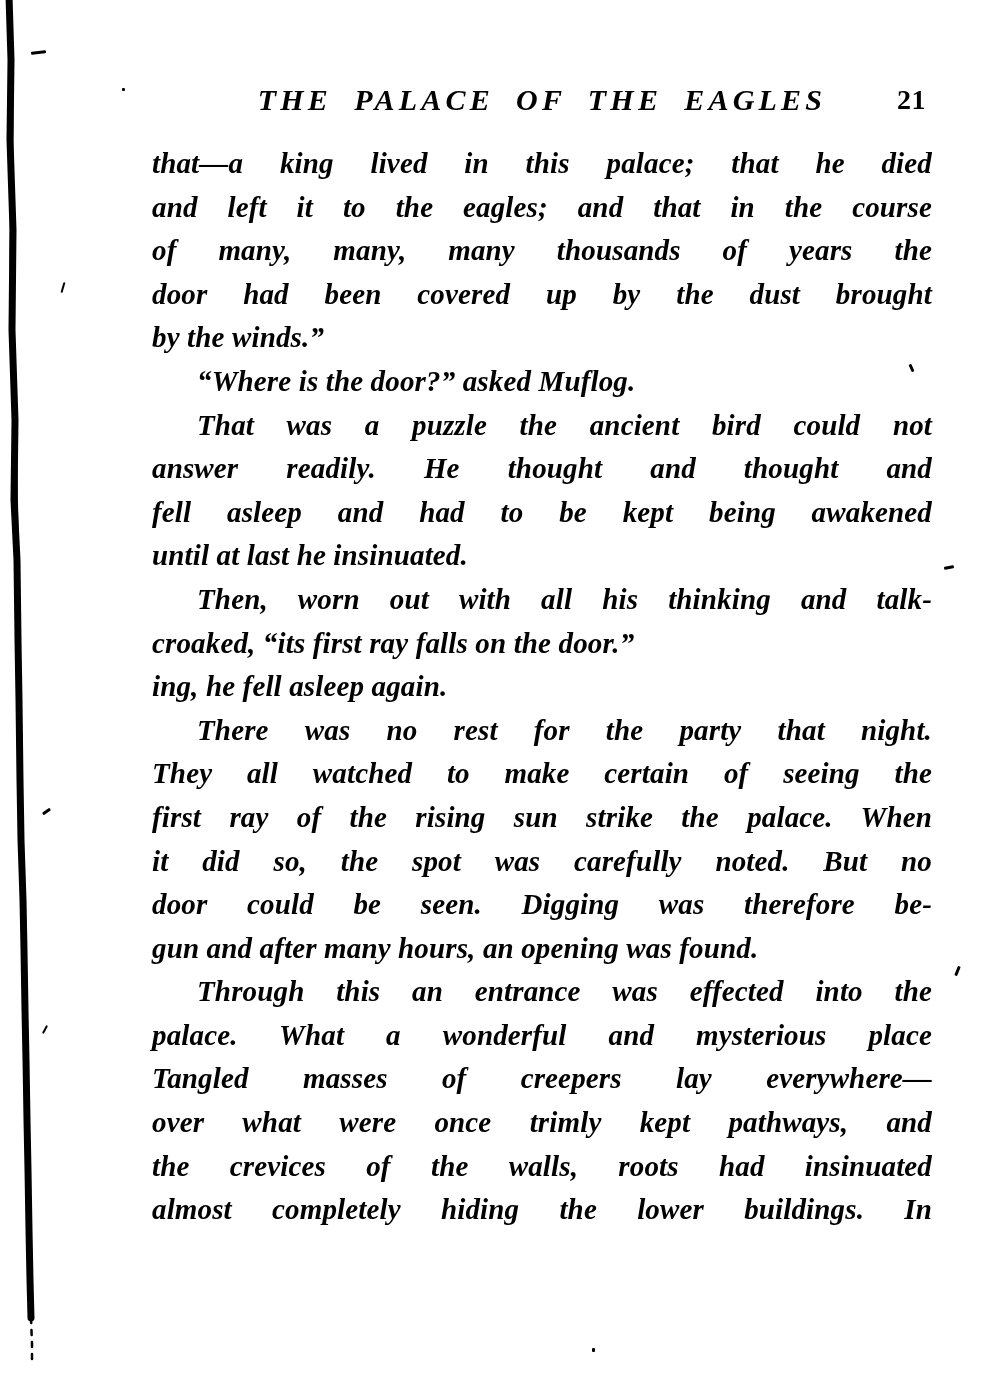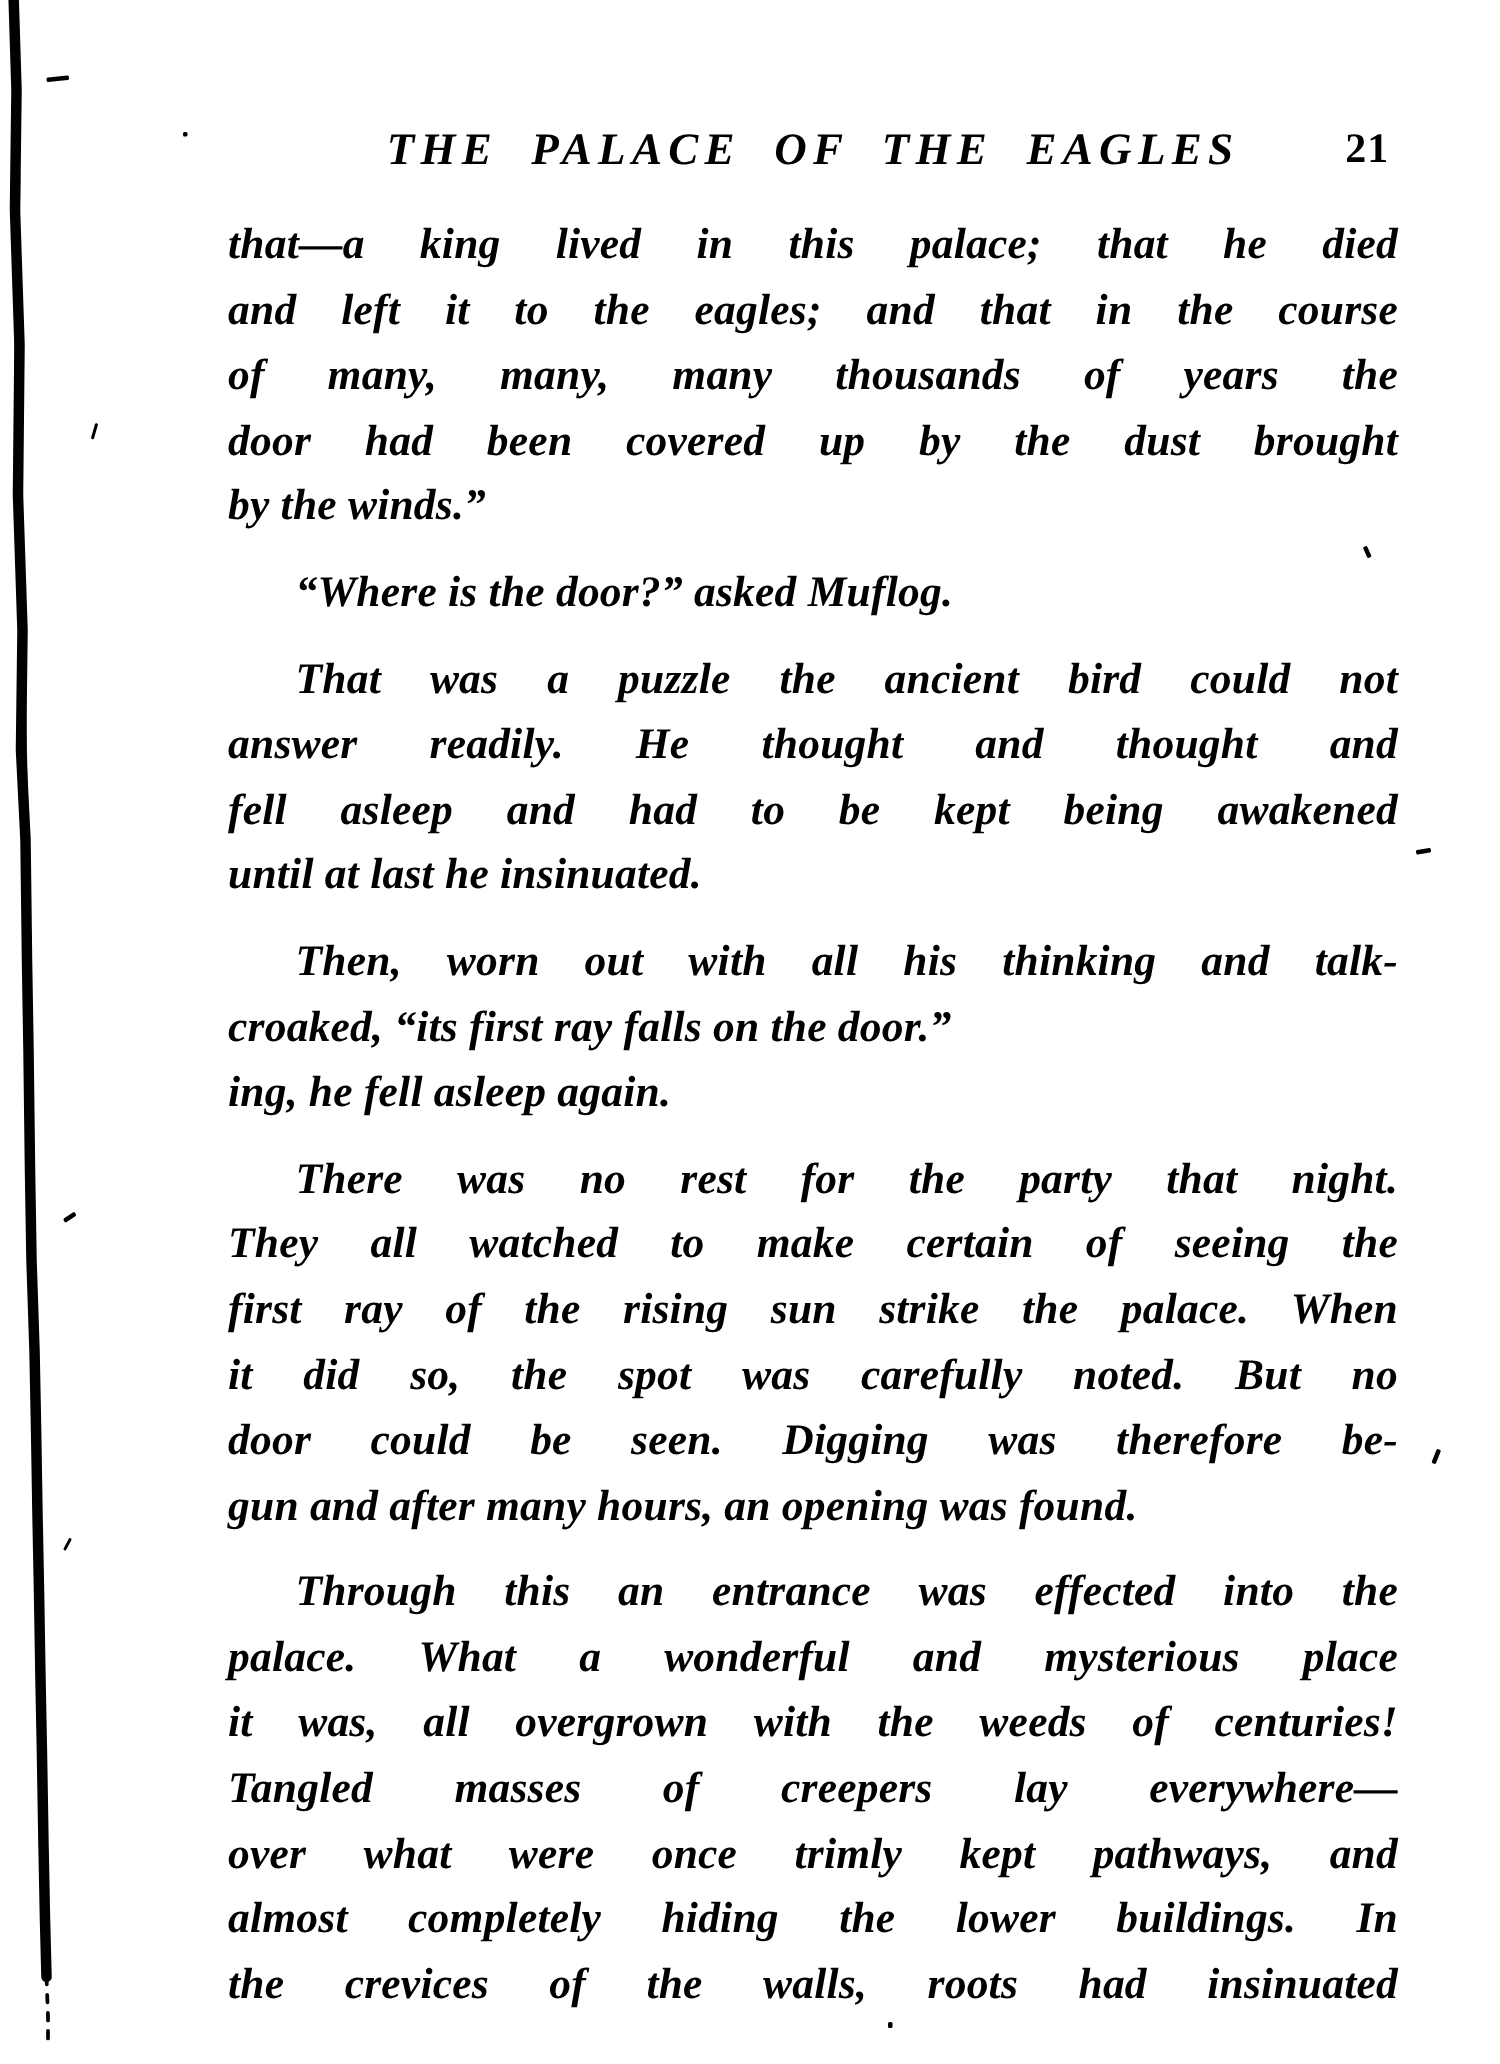--- a/index.html
+++ b/index.html
@@ -35,21 +35,21 @@
   }
   .line{
     text-align:left;
     white-space:normal;
     font-style:italic;
   }
   .line.just{
     text-align:justify;
     text-align-last:justify;
   }
-  .line.indent{ text-indent:45px;margin-top:14px; }
+  .line.indent{ text-indent:45px; }
   
   .binding{position:absolute;left:0;top:0;width:46px;height:1376px;pointer-events:none;}
   
   .speck{position:absolute;background:#000;display:block;border-radius:1px;}
 </style>
 </head>
 <body>
 
 <div class="page">
 
@@ -89,20 +89,19 @@
       <div class="line">croaked, “its first ray falls on the door.”</div>
       <div class="line">ing, he fell asleep again.</div>
       <div class="line just indent">There was no rest for the party that night.</div>
       <div class="line just">They all watched to make certain of seeing the</div>
       <div class="line just">first ray of the rising sun strike the palace.  When</div>
       <div class="line just">it did so, the spot was carefully noted.  But no</div>
       <div class="line just">door could be seen.  Digging was therefore be-</div>
       <div class="line">gun and after many hours, an opening was found.</div>
       <div class="line just indent">Through this an entrance was effected into the</div>
       <div class="line just">palace.  What a wonderful and mysterious place</div>
-      <div class="line just">it was, all overgrown with the weeds of centuries!</div>
       <div class="line just">Tangled masses of creepers lay everywhere—</div>
       <div class="line just">over what were once trimly kept pathways, and</div>
+      <div class="line just">the crevices of the walls, roots had insinuated</div>
       <div class="line just">almost completely hiding the lower buildings. In</div>
-      <div class="line just">the crevices of the walls, roots had insinuated</div>
     </div>
 
 </div>
 
 </body></html>

